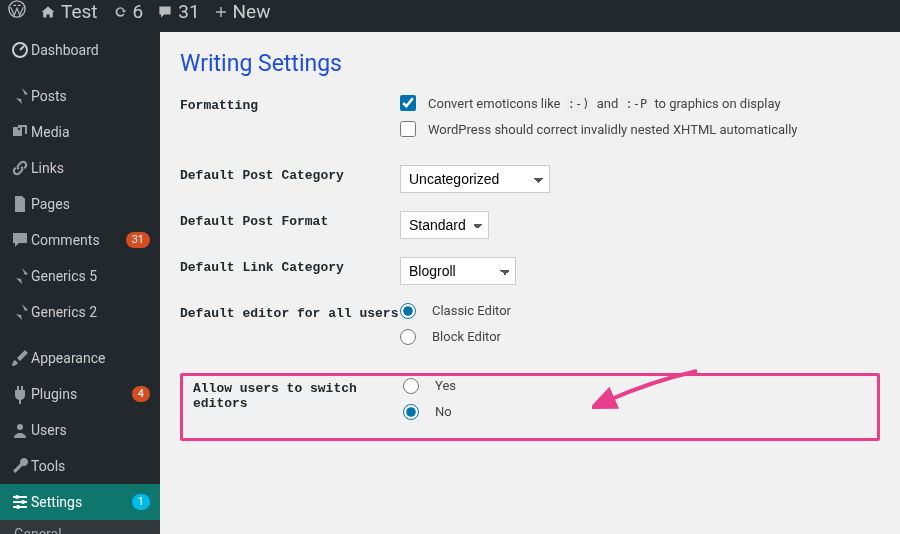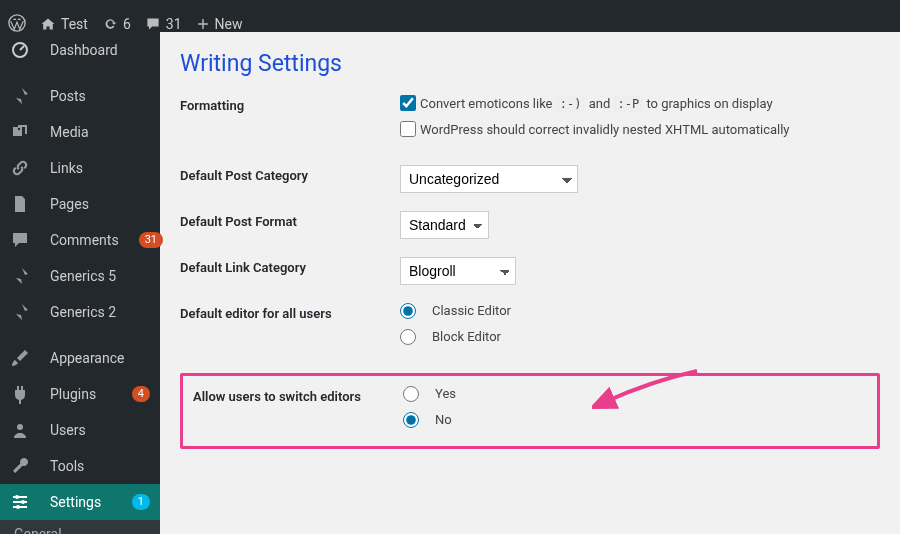--- a/index.html
+++ b/index.html
@@ -12,43 +12,43 @@
     height: 534px;
     overflow: hidden;
   }
 
   
   .adminbar {
     height: 32px;
     background: #23282d;
     color: #ccc;
     display: flex;
-    align-items: flex-end;
+    align-items: flex-start;
     padding: 0 8px;
     gap: 14px;
-    font-size: 14px;
+    font-size: 19px;
   }
   .adminbar .item { display: inline-flex; align-items: center; gap: 5px; color: #ccc; cursor: pointer; }
   .adminbar .icon { fill: #bbb; }
 
   
   .adminmenu {
     width: 160px;
     background: #23282d;
     color: #eee;
     position: absolute;
     top: 32px;
     bottom: 0;
     left: 0;
     font-size: 14px;
   }
   .menu-item {
     display: flex;
     align-items: center;
-    gap: 20px;
+    gap: 1px;
     padding: 8px 10px;
     color: #ccc;
     cursor: pointer;
   }
   .menu-item .icon { width: 20px; height: 20px; fill: #999da1; flex-shrink:0; }
   .menu-item .lbl { flex:1; }
   .menu-item.current {
     background: #0f766e;
     color: #fff;
     position: relative;
@@ -84,23 +84,23 @@
   
   .wrap {
     position:absolute;
     left:160px; top:32px;
     right:0; bottom:0;
     padding: 18px 20px;
     overflow:auto;
   }
   .wrap h1 { font-size: 23px; font-weight: 400; color:#1d4ed8; margin-bottom: 18px;}
   .form-row { display:flex; align-items: flex-start; margin-bottom: 18px; }
-  .form-row .th { width: 220px; font-weight:600; color:#23282d; padding-top:3px;}
+  .form-row .th { width: 220px; font-weight:600; color:#23282d; padding-top:3px;font-family:Liberation Mono, monospace;}
   .form-row .td { flex:1; }
-  .chk-line { display:flex; align-items:center; gap:4px; margin-bottom:10px; }
+  .chk-line { display:flex; align-items:center; gap:12px; margin-bottom:10px; }
   input[type=checkbox] { width:16px;height:16px; accent-color:#0073aa; }
   input[type=radio] { width:16px;height:16px; accent-color:#0073aa; }
   .codebox {
     background:#eee;
     padding:1px 4px;
     font-family:Menlo,Consolas,monospace;
     font-size:12px;
   }
   select {
     background:#fff;
@@ -111,21 +111,21 @@
     -webkit-appearance:none;
     background-image: linear-gradient(45deg, transparent 50%, #555 50%), linear-gradient(135deg, #555 50%, transparent 50%);
     background-position: right 10px top 12px, right 5px top 12px;
     background-size: 5px 5px, 5px 5px;
     background-repeat: no-repeat;
     height:28px;
   }
   .radio-line { display:flex; align-items:flex-start; gap:16px; margin-bottom:10px;}
   .highlight {
     border: 3px solid #e83e8c;
-    padding: 10px 10px 6px 10px;
+    padding: 2px 10px 6px 10px;
     border-radius: 2px;
     position: relative;
   }
   .arrow-annot {
     position:absolute;
     top:-10px; right:175px;
     pointer-events:none;
   }
 </style>
 </head>
@@ -278,21 +278,21 @@
       <div class="chk-line">
         <input type="checkbox" style="">
         <span>WordPress should correct invalidly nested XHTML automatically</span>
       </div>
     </div>
   </div>
 
   <div class="form-row">
     <div class="th">Default Post Category</div>
     <div class="td">
-      <select style="width:178px;">
+      <select style="width:150px;">
         <option>Uncategorized</option>
       </select>
     </div>
   </div>
 
   <div class="form-row">
     <div class="th">Default Post Format</div>
     <div class="td">
       <select>
         <option>Standard</option>

